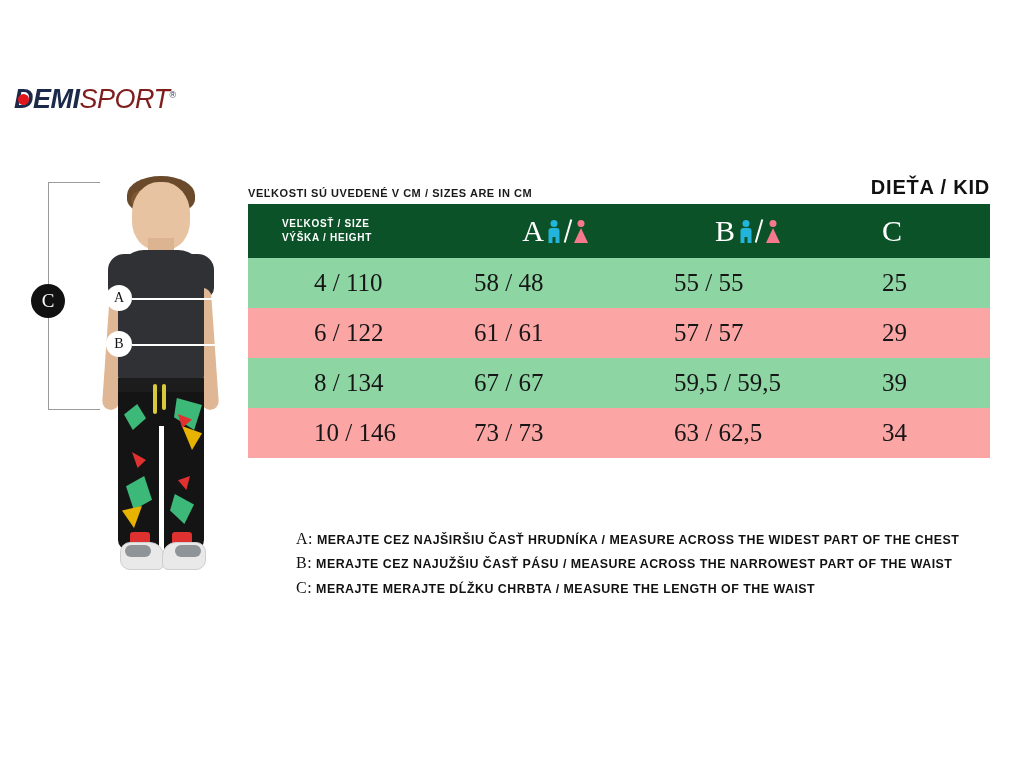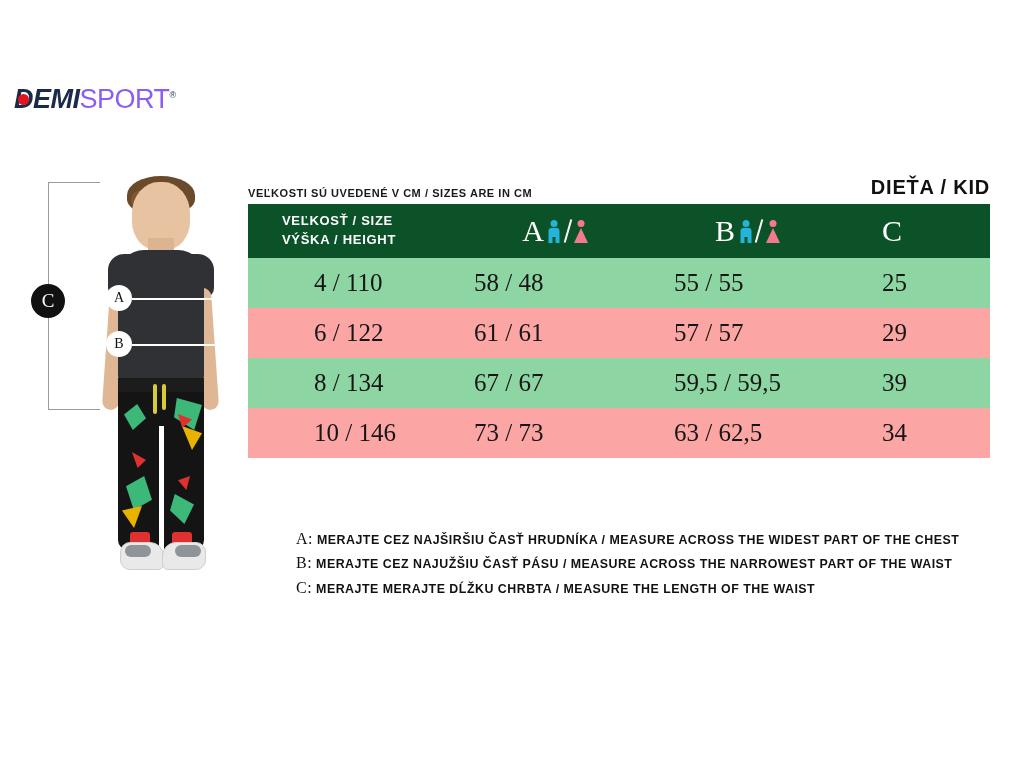--- a/index.html
+++ b/index.html
@@ -12,21 +12,21 @@
   #page { position: relative; width: 1024px; height: 768px; background:#fff; }
 
   
   .logo { position: absolute; left: 14px; top: 86px; display:flex; align-items:flex-start; }
   .logo-text {
     font-family: "Liberation Sans", sans-serif;
     font-size: 27px; letter-spacing: -0.5px; line-height: 1;
     position: relative; white-space: nowrap;
   }
   .logo-demi { font-weight: 700; color:#1b2a4a; font-style: italic; }
-  .logo-sport { font-weight: 400; color:#8b5cf6; }
+  .logo-sport { font-weight: 400; color:#7f1d1d; font-style: italic; }
   .logo-dot {
     position: absolute; left: 4px; top: 8px;
     width: 11px; height: 11px; border-radius: 50%;
     background: #e0161c;
   }
   .logo-reg { font-size: 9px; vertical-align: super; color:#1b2a4a; font-weight:400; }
 
   
   .illus { position: absolute; left: 40px; top: 176px; width: 205px; height: 455px; }
   .photo {
@@ -138,21 +138,21 @@
   }
   table { border-collapse: collapse; width: 742px; table-layout: fixed; }
   col.c1 { width: 218px; }
   col.c2 { width: 178px; }
   col.c3 { width: 206px; }
   col.c4 { width: 140px; }
   thead th {
     background: #0c5228; color:#fff; height: 54px; font-weight:600;
     vertical-align: middle;
   }
-  .th-label { text-align:left; padding-left:34px; font-size:13px; letter-spacing:0.7px; line-height:1.45; }
+  .th-label { text-align:left; padding-left:34px; font-size:10px; letter-spacing:0.7px; line-height:1.45; }
   .th-ab { font-family:"Liberation Serif", serif; font-size:30px; font-weight:400; letter-spacing:0; }
   .th-ab .grp { display:inline-flex; align-items:center; gap:4px; }
   .th-c  { font-family:"Liberation Serif", serif; font-size:30px; font-weight:400; text-align:left; padding-left:32px;}
   .ico { display:inline-block; width:13px; height:22px; position:relative; }
   .ico .head { position:absolute; left:50%; transform:translateX(-50%); top:0; width:7px; height:7px; border-radius:50%; }
   .ico .body { position:absolute; left:50%; transform:translateX(-50%); top:8px; }
   .ico.male .head { background:#22b4da; }
   .ico.male .body { width:11px; height:9px; background:#22b4da; border-radius:3px 3px 0 0; }
   .ico.male .body:after { content:""; position:absolute; left:0; top:9px; width:4px; height:6px; background:#22b4da; }
   .ico.male .body:before { content:""; position:absolute; right:0; top:9px; width:4px; height:6px; background:#22b4da; }

